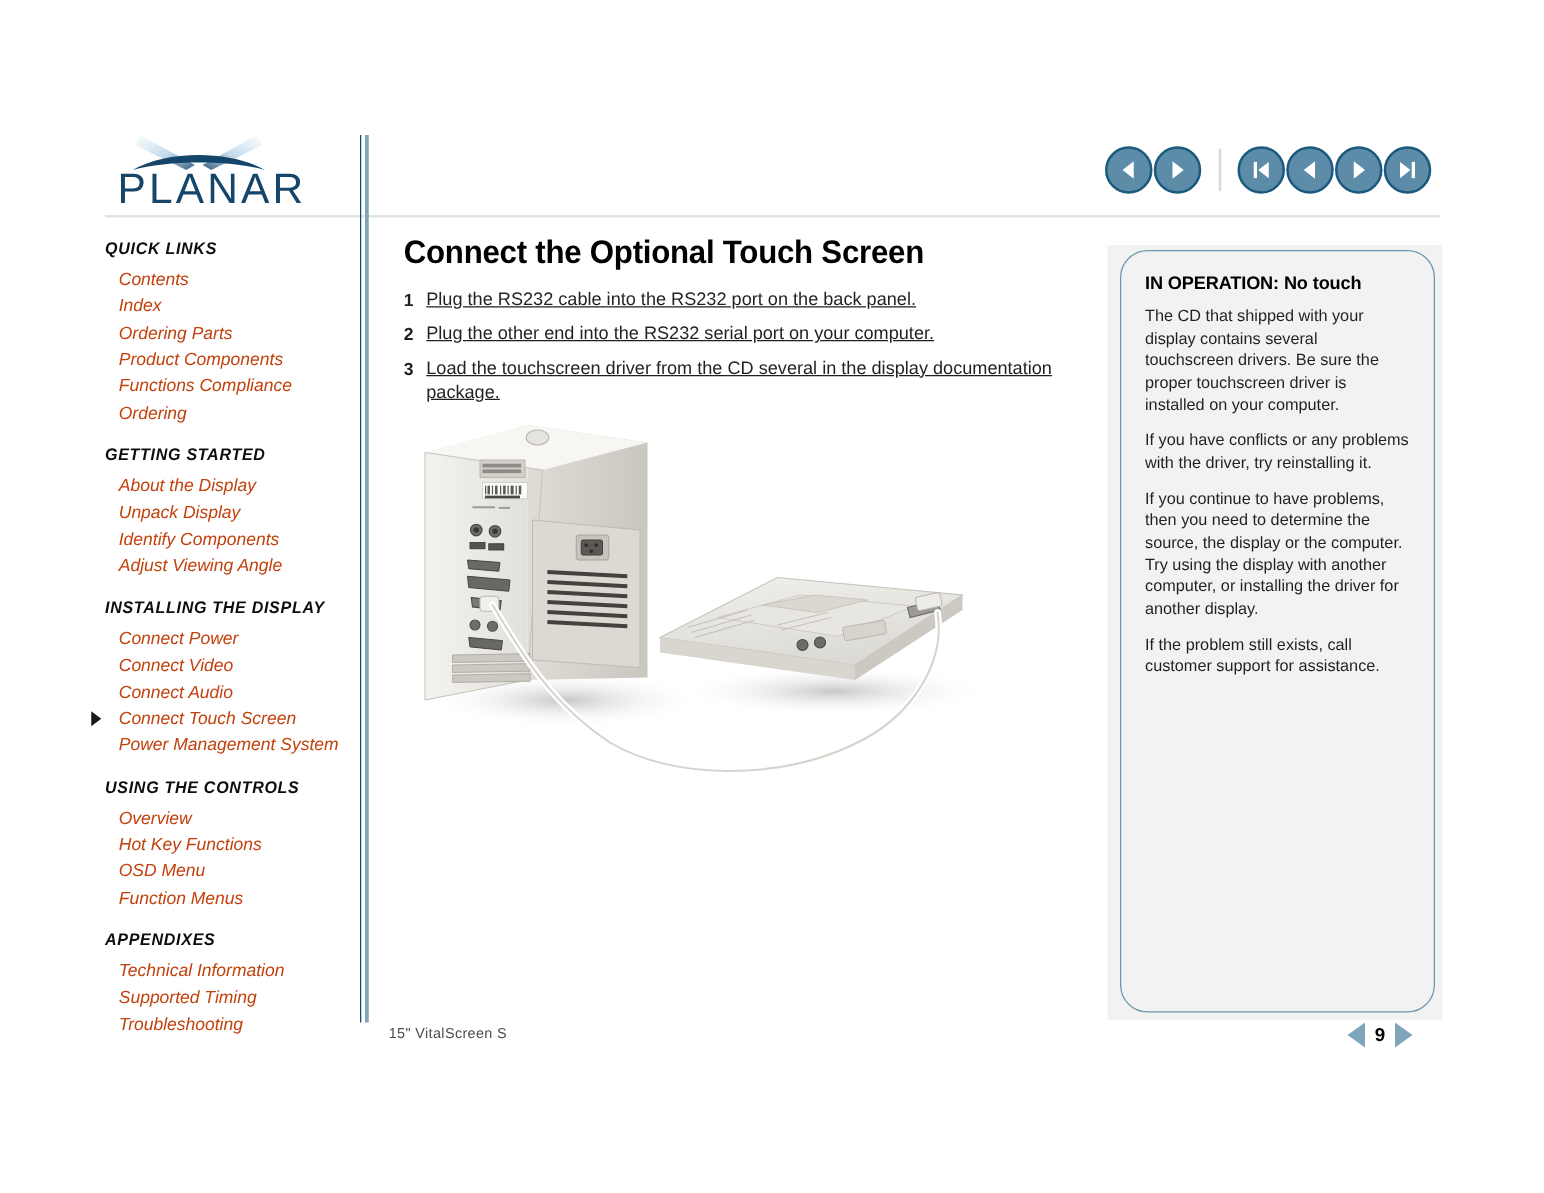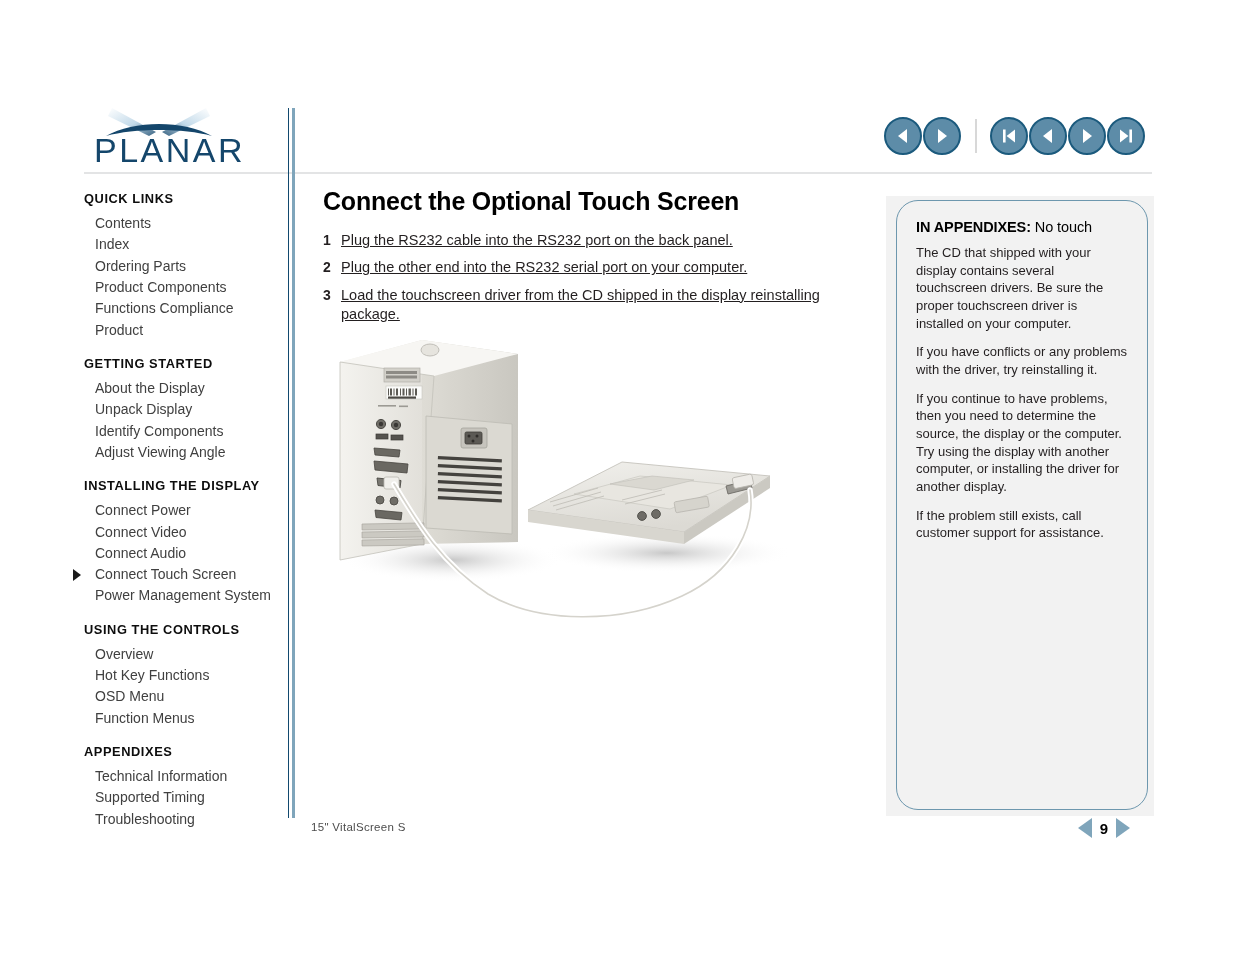--- a/index.html
+++ b/index.html
@@ -93,37 +93,37 @@
   }
   .navgroup2 { display: flex; align-items: center; }
 
   
   .sidebar {
     position: absolute;
     left: 84px;
     top: 190px;
     width: 200px;
   }
-  .nav-section { margin-bottom: 14px; }
+  .nav-section { margin-bottom: 14px; font-style: italic; }
   .nav-section:last-child { margin-bottom: 0; }
   .nav-head {
     font-family: "Liberation Sans", sans-serif;
     font-size: 13.5px;
     font-weight: bold;
     letter-spacing: 0.6px;
     color: #0d0d0d;
     margin: 0 0 5px 0;
     line-height: 1.35;
     transform: scaleX(0.95);
     transform-origin: left center;
   }
   .nav-item {
     position: relative;
     font-size: 14px;
-    color: #404040;
+    color: #c2410c;
     line-height: 1.52;
     padding-left: 11px;
     white-space: nowrap;
     cursor: pointer;
   }
   .nav-item.active .marker {
     position: absolute;
     left: -11px;
     top: 50%;
     transform: translateY(-50%);
@@ -196,21 +196,21 @@
     background: #f2f2f2;
     padding: 18px 19px 0 19px;
   }
   .note-title {
     font-size: 14.5px;
     font-weight: bold;
     color: #000;
     margin: 0 0 9px 0;
     letter-spacing: -0.1px;
   }
-  .note-title .nt-light { font-weight: normal; }
+  .note-title .nt-light { font-weight: bold; }
   .note-p {
     font-size: 13px;
     line-height: 1.36;
     color: #231f20;
     margin: 0 0 11px 0;
   }
 
   
   .footer-label {
     position: absolute;
@@ -322,21 +322,21 @@
   </div>
 
   <div class="sidebar" id="sidebar-root">
       <div class="nav-section">
         <div class="nav-head">QUICK LINKS</div>
         <div class="nav-item"><span>Contents</span></div>
         <div class="nav-item"><span>Index</span></div>
         <div class="nav-item"><span>Ordering Parts</span></div>
         <div class="nav-item"><span>Product Components</span></div>
         <div class="nav-item"><span>Functions Compliance</span></div>
-        <div class="nav-item"><span>Product</span></div>
+        <div class="nav-item"><span>Ordering</span></div>
       </div>
       <div class="nav-section">
         <div class="nav-head">GETTING STARTED</div>
         <div class="nav-item"><span>About the Display</span></div>
         <div class="nav-item"><span>Unpack Display</span></div>
         <div class="nav-item"><span>Identify Components</span></div>
         <div class="nav-item"><span>Adjust Viewing Angle</span></div>
       </div>
       <div class="nav-section">
         <div class="nav-head">INSTALLING THE DISPLAY</div>
@@ -367,21 +367,21 @@
         <div class="step">
           <div class="step-num">1</div>
           <div class="step-text">Plug the RS232 cable into the RS232 port on the back panel.</div>
         </div>
         <div class="step">
           <div class="step-num">2</div>
           <div class="step-text">Plug the other end into the RS232 serial port on your computer.</div>
         </div>
         <div class="step">
           <div class="step-num">3</div>
-          <div class="step-text">Load the touchscreen driver from the CD shipped in the display reinstalling package.</div>
+          <div class="step-text">Load the touchscreen driver from the CD several in the display documentation package.</div>
         </div>
       </div>
   </div>
 
   <div class="photo">
     <svg width="500" height="300" viewBox="0 0 500 300">
       <defs>
         <linearGradient id="caseFront" x1="0" y1="0" x2="1" y2="0">
           <stop offset="0%" stop-color="#f4f3ef"></stop>
           <stop offset="100%" stop-color="#e2e0da"></stop>
@@ -503,21 +503,21 @@
       </g>
 
       <path d="M72 156 C 96 196, 120 236, 166 266 C 216 296, 300 296, 360 268 C 412 244, 434 198, 428 162" fill="none" stroke="#ffffff" stroke-width="5.4" stroke-linecap="round"></path>
       <path d="M72 156 C 96 196, 120 236, 166 266 C 216 296, 300 296, 360 268 C 412 244, 434 198, 428 162" fill="none" stroke="#d5d3cc" stroke-width="1.6" stroke-linecap="round"></path>
     </svg>
   </div>
 
   <div class="note-bg"></div>
   <div class="note-panel">
     <div class="note-title">
-      <span>IN APPENDIXES:</span><span class="nt-light"> No touch</span>
+      <span>IN OPERATION:</span><span class="nt-light"> No touch</span>
     </div>
     <div id="note-root">
         <p class="note-p">The CD that shipped with your display contains several touchscreen drivers. Be sure the proper touchscreen driver is installed on your computer.</p>
         <p class="note-p">If you have conflicts or any problems with the driver, try reinstalling it.</p>
         <p class="note-p">If you continue to have problems, then you need to determine the source, the display or the computer. Try using the display with another computer, or installing the driver for another display.</p>
         <p class="note-p">If the problem still exists, call customer support for assistance.</p>
       </div>
   </div>
 
   <div class="footer-label">15" VitalScreen S</div>

